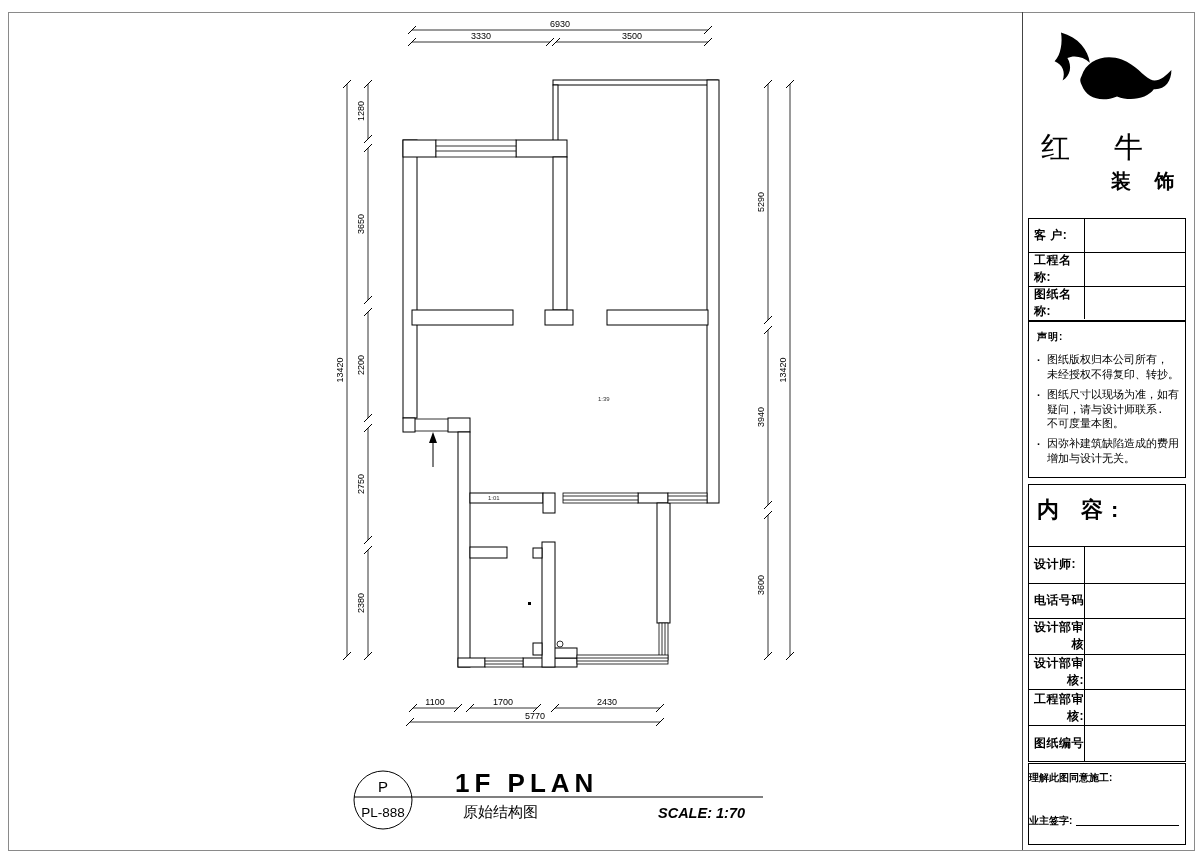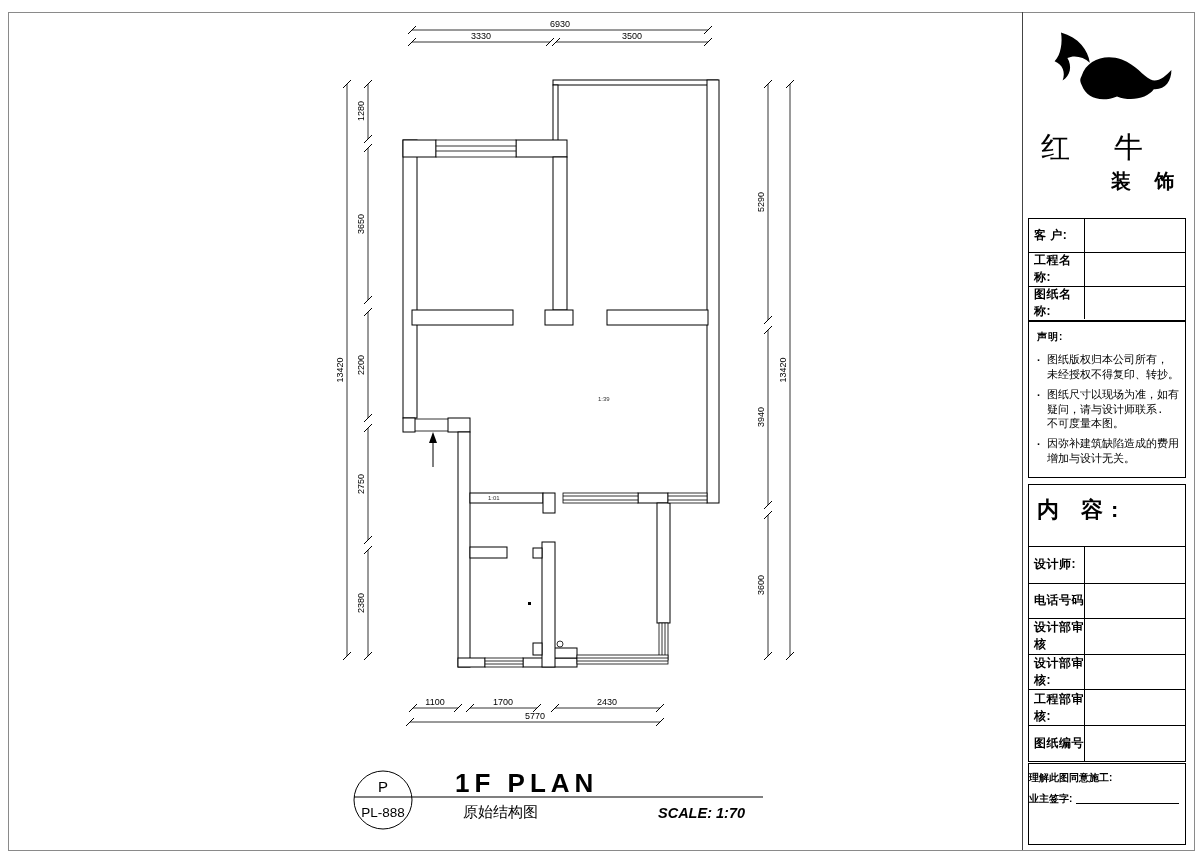--- a/index.html
+++ b/index.html
@@ -24,23 +24,23 @@
   #brand-bottom{position:absolute;left:88px;top:156px;font-size:20px;letter-spacing:9px;font-weight:bold;}
   #rows-top{top:206px;height:103px;}
   #rows-top .tb-row{height:33.3px;}
   #stmt-box{top:309px;height:157px;padding:8px 6px 6px 8px;}
   #stmt-heading{font-size:10px;font-weight:bold;margin-bottom:9px;letter-spacing:1px;}
   .stmt-item{display:flex;font-size:11px;line-height:1.35;margin-bottom:5px;}
   .stmt-item .bullet{flex:0 0 10px;font-weight:bold;}
   .stmt-item .stmt-text{white-space:pre-line;font-family:Liberation Mono, monospace;}
   #content-box{top:472px;height:64px;padding:10px 8px;font-size:22px;font-weight:bold;letter-spacing:8px;}
   #rows-bottom{top:534px;height:216px;}
-  #rows-bottom .tb-row{height:35.6px;}
+  #rows-bottom .tb-row{height:35.6px;text-align:right;}
   #footer-box{top:751px;height:82px;padding:7px 0;font-size:10px;font-weight:bold;}
-  #sig-row{display:flex;align-items:flex-end;margin-top:3px;text-align:center;}
+  #sig-row{display:flex;align-items:flex-end;margin-top:25px;text-align:center;}
   #sig-line{flex:1;border-bottom:1px solid #000;height:15px;margin:0 6px 2px 4px;}
   
   text{fill:#000;font-family:"Liberation Sans","DejaVu Sans",sans-serif;}
   .dimtxt{font-size:9px;}
   .note{font-size:6px;fill:#333;}
 </style>
 </head>
 <body>
 
 <div class="abs" id="sheet-border"></div>

